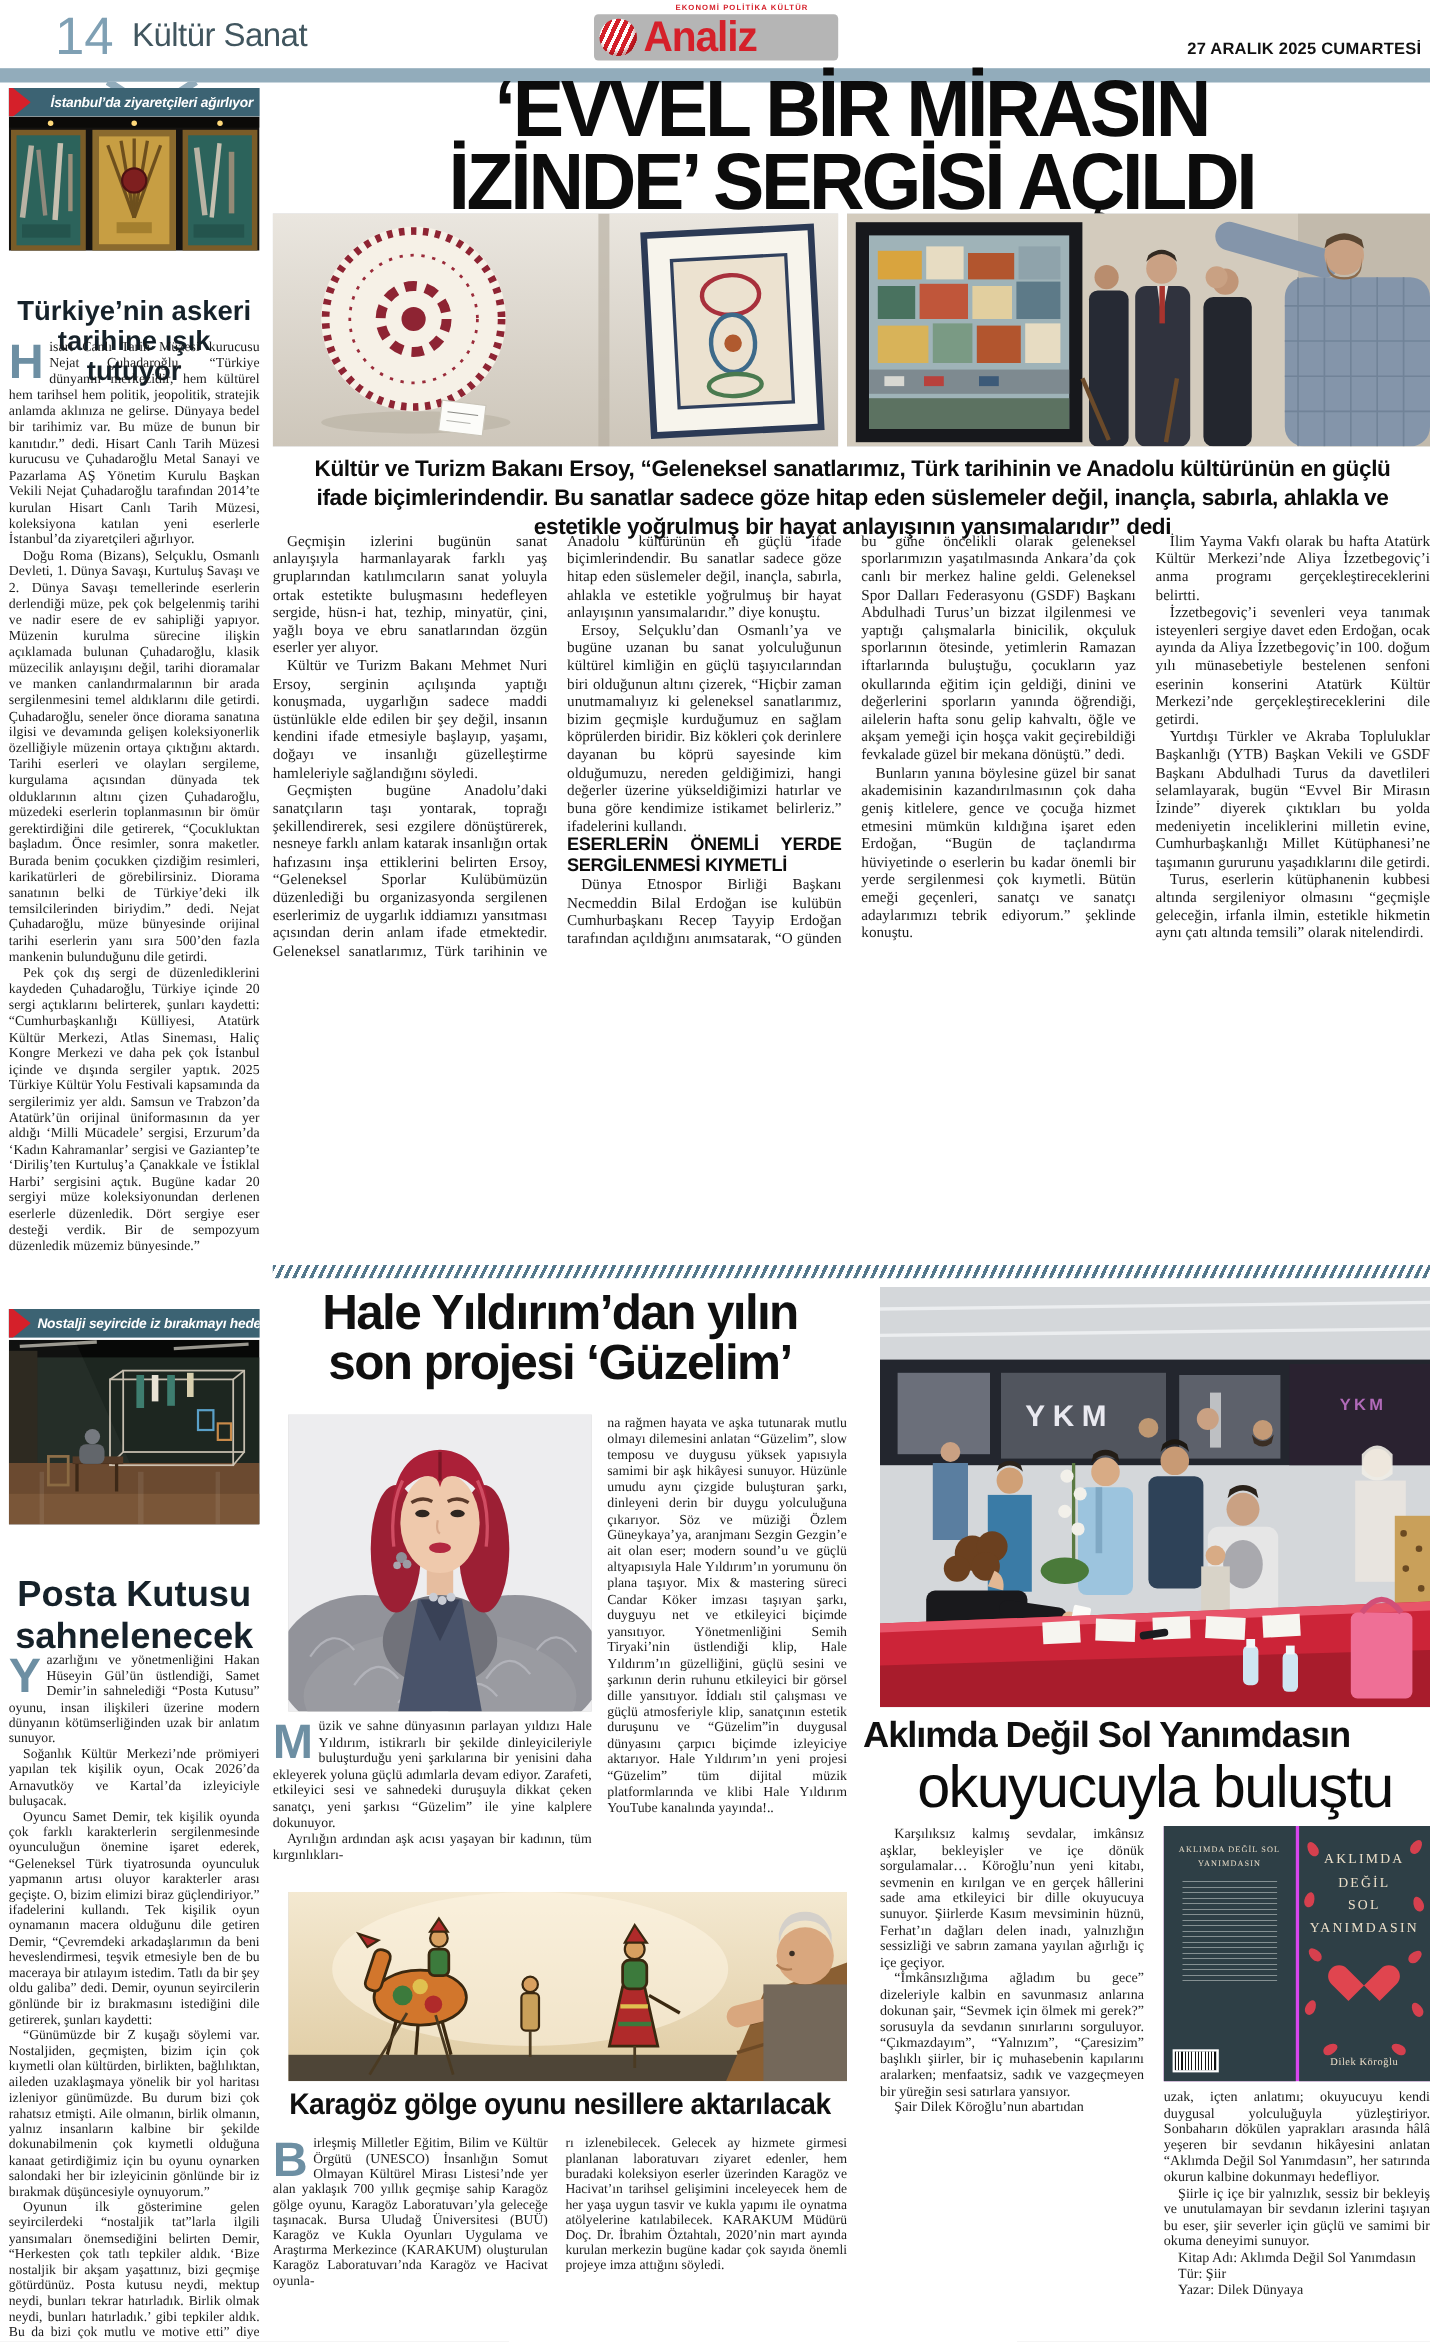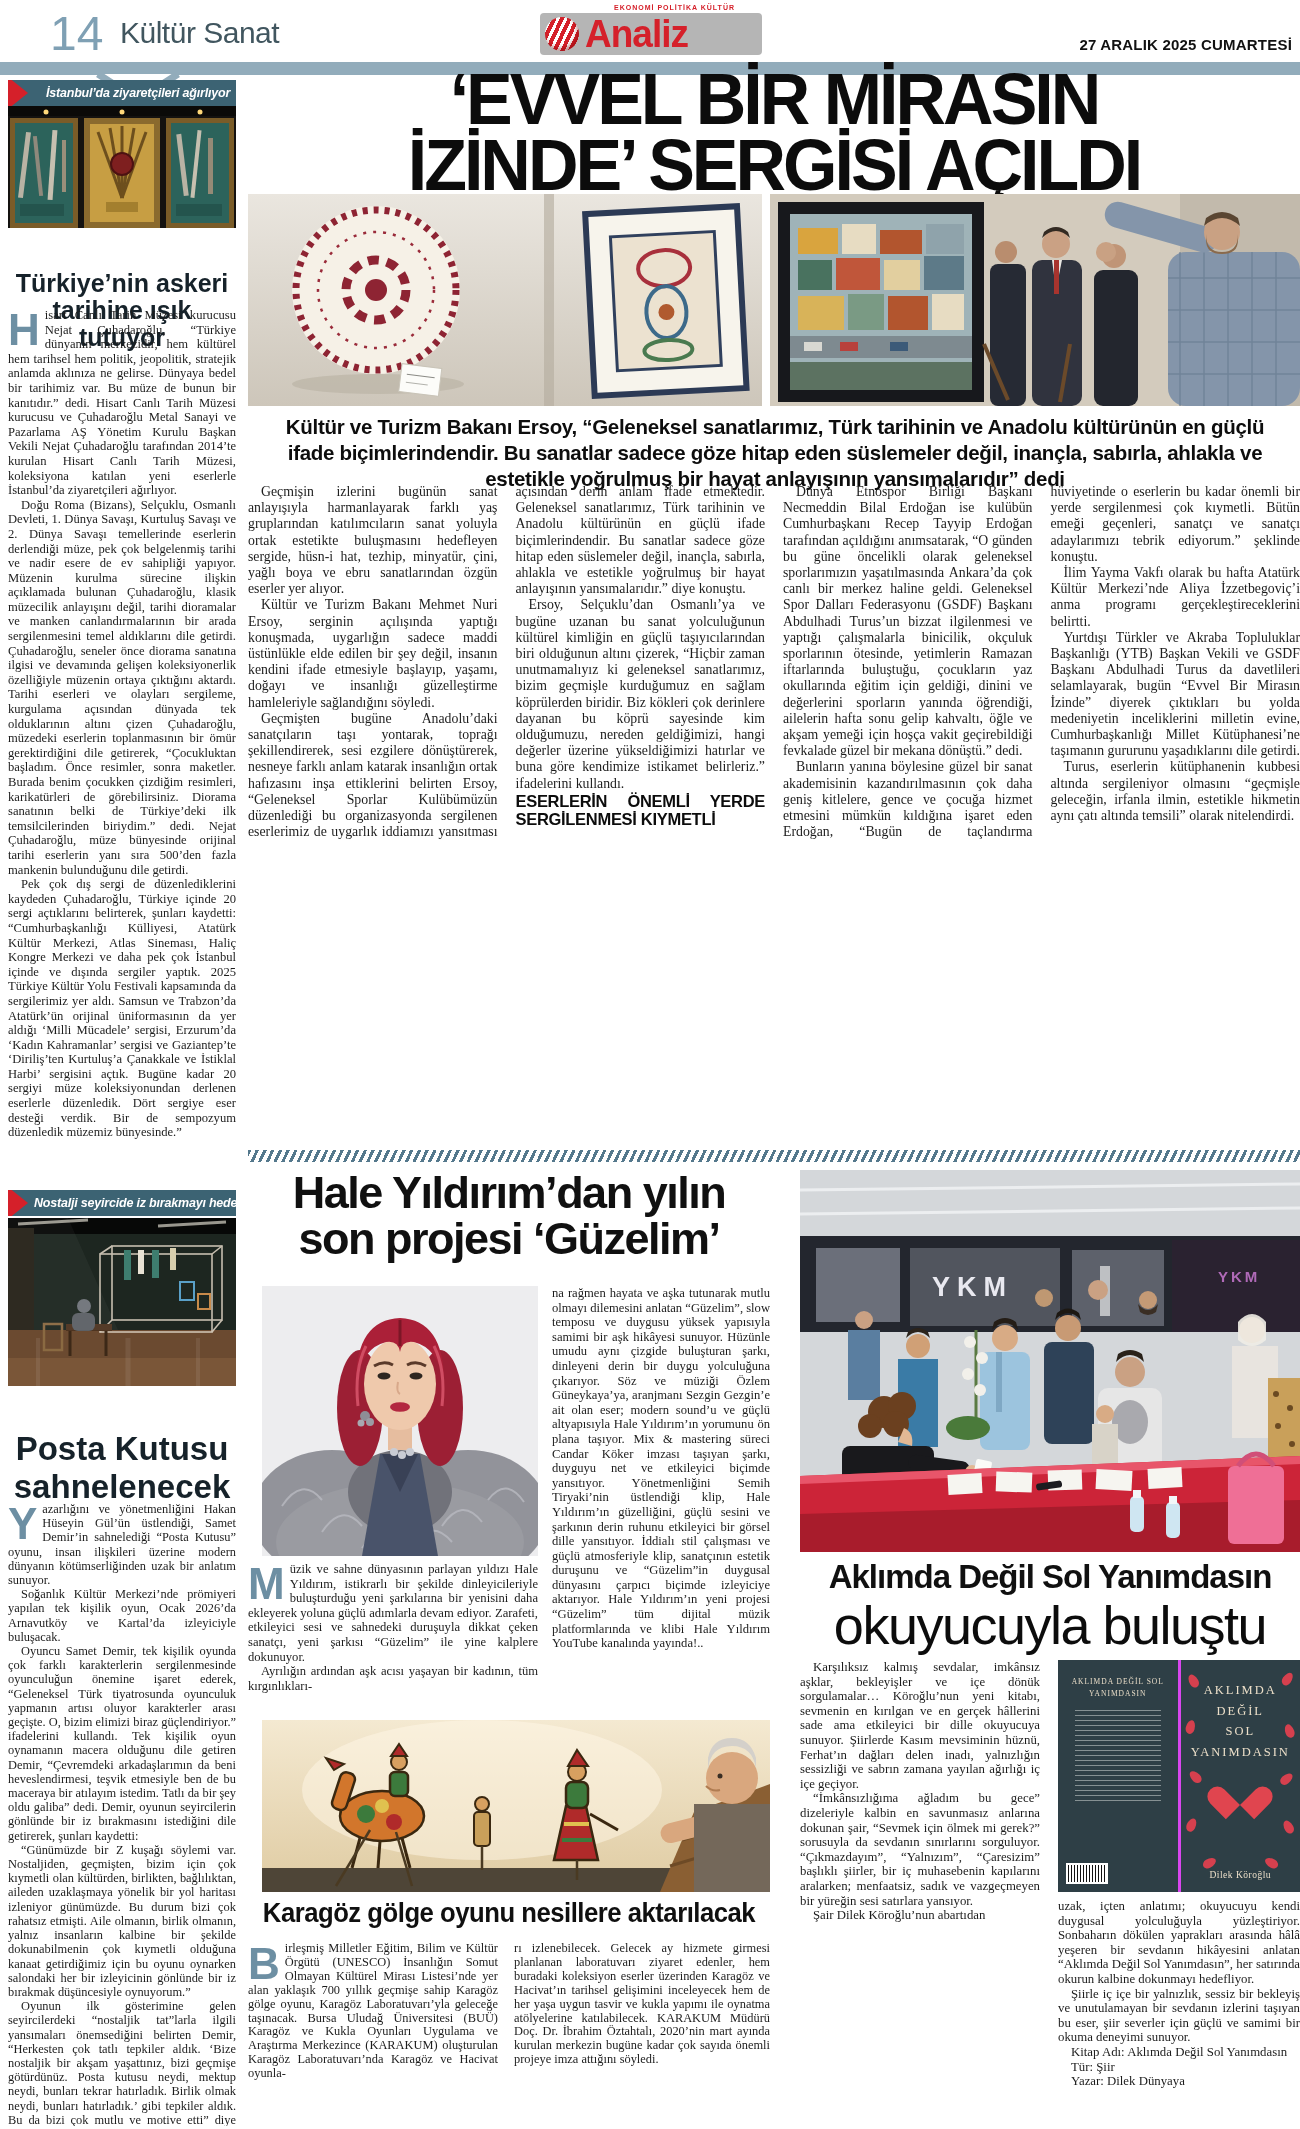--- a/index.html
+++ b/index.html
@@ -39,21 +39,21 @@
   .subhead{font-family:"Liberation Sans",sans-serif;font-weight:800;font-size:16.5px;line-height:1.12;
       color:#0c0c0c;margin:7px 0 5px;text-indent:0 !important;letter-spacing:-0.3px;}
   
   .hatch{left:248px;top:1150px;width:1052px;height:12px;
       background:repeating-linear-gradient(115deg,#54788c 0 3px,#ffffff 3px 7px);}
   
   .hale-head{left:248px;top:1170px;width:522px;text-align:center;font-family:"Liberation Sans",sans-serif;
       font-weight:900;font-size:45px;line-height:1.02;color:#101010;letter-spacing:-1.5px;}
   .kara-head{left:248px;top:1898px;width:522px;text-align:center;font-family:"Liberation Sans",sans-serif;
       font-weight:800;font-size:27px;color:#101010;white-space:nowrap;transform:scaleX(.95);letter-spacing:-0.5px;}
-  .book-head1{left:800px;top:1558px;width:500px;text-align:center;font-family:"Liberation Sans",sans-serif;
+  .book-head1{left:756px;top:1558px;width:500px;text-align:center;font-family:"Liberation Sans",sans-serif;
       font-weight:800;font-size:33px;color:#101010;letter-spacing:-1px;}
   .book-head2{left:800px;top:1594px;width:500px;text-align:center;font-family:"Liberation Sans",sans-serif;
       font-weight:400;font-size:54px;color:#0c0c0c;letter-spacing:-1.5px;}
   
   .photo{overflow:hidden;background:#ddd;}
   .photo svg{display:block;}
   
   .cover{width:242px;height:232px;display:flex;gap:3px;background:#d946ef;padding:0;}
   .cover-page{flex:1 1 0;background:#2e3f46;position:relative;overflow:hidden;}
   .cov-bt{margin-top:16px;text-align:center;font-family:"Liberation Serif",serif;font-size:7.5px;letter-spacing:1px;color:#e9ddc8;line-height:1.6;}
@@ -234,20 +234,21 @@
 
   <div class="abs body-text main-body">
     <p>Geçmişin izlerini bugünün sanat anlayışıyla harmanlayarak farklı yaş gruplarından katılımcıların sanat yoluyla ortak estetikte buluşmasını hedefleyen sergide, hüsn-i hat, tezhip, minyatür, çini, yağlı boya ve ebru sanatlarından özgün eserler yer alıyor.</p>
     <p>Kültür ve Turizm Bakanı Mehmet Nuri Ersoy, serginin açılışında yaptığı konuşmada, uygarlığın sadece maddi üstünlükle elde edilen bir şey değil, insanın kendini ifade etmesiyle başlayıp, yaşamı, doğayı ve insanlığı güzelleştirme hamleleriyle sağlandığını söyledi.</p>
     <p>Geçmişten bugüne Anadolu’daki sanatçıların taşı yontarak, toprağı şekillendirerek, sesi ezgilere dönüştürerek, nesneye farklı anlam katarak insanlığın ortak hafızasını inşa ettiklerini belirten Ersoy, “Geleneksel Sporlar Kulübümüzün düzenlediği bu organizasyonda sergilenen eserlerimiz de uygarlık iddiamızı yansıtması açısından derin anlam ifade etmektedir. Geleneksel sanatlarımız, Türk tarihinin ve Anadolu kültürünün en güçlü ifade biçimlerindendir. Bu sanatlar sadece göze hitap eden süslemeler değil, inançla, sabırla, ahlakla ve estetikle yoğrulmuş bir hayat anlayışının yansımalarıdır.” diye konuştu.</p>
     <p>Ersoy, Selçuklu’dan Osmanlı’ya ve bugüne uzanan bu sanat yolculuğunun kültürel kimliğin en güçlü taşıyıcılarından biri olduğunun altını çizerek, “Hiçbir zaman unutmamalıyız ki geleneksel sanatlarımız, bizim geçmişle kurduğumuz en sağlam köprülerden biridir. Biz kökleri çok derinlere dayanan bu köprü sayesinde kim olduğumuzu, nereden geldiğimizi, hangi değerler üzerine yükseldiğimizi hatırlar ve buna göre kendimize istikamet belirleriz.” ifadelerini kullandı.</p>
     <p class="subhead">ESERLERİN ÖNEMLİ YERDE SERGİLENMESİ KIYMETLİ</p>
     <p>Dünya Etnospor Birliği Başkanı Necmeddin Bilal Erdoğan ise kulübün Cumhurbaşkanı Recep Tayyip Erdoğan tarafından açıldığını anımsatarak, “O günden bu güne öncelikli olarak geleneksel sporlarımızın yaşatılmasında Ankara’da çok canlı bir merkez haline geldi. Geleneksel Spor Dalları Federasyonu (GSDF) Başkanı Abdulhadi Turus’un bizzat ilgilenmesi ve yaptığı çalışmalarla binicilik, okçuluk sporlarının ötesinde, yetimlerin Ramazan iftarlarında buluştuğu, çocukların yaz okullarında eğitim için geldiği, dinini ve değerlerini sporların yanında öğrendiği, ailelerin hafta sonu gelip kahvaltı, öğle ve akşam yemeği için hoşça vakit geçirebildiği fevkalade güzel bir mekana dönüştü.” dedi.</p>
     <p>Bunların yanına böylesine güzel bir sanat akademisinin kazandırılmasının çok daha geniş kitlelere, gence ve çocuğa hizmet etmesini mümkün kıldığına işaret eden Erdoğan, “Bugün de taçlandırma hüviyetinde o eserlerin bu kadar önemli bir yerde sergilenmesi çok kıymetli. Bütün emeği geçenleri, sanatçı ve sanatçı adaylarımızı tebrik ediyorum.” şeklinde konuştu.</p>
     <p>İlim Yayma Vakfı olarak bu hafta Atatürk Kültür Merkezi’nde Aliya İzzetbegoviç’i anma programı gerçekleştireceklerini belirtti.</p>
+    <p>İzzetbegoviç’i sevenleri veya tanımak isteyenleri sergiye davet eden Erdoğan, ocak ayında da Aliya İzzetbegoviç’in 100. doğum yılı münasebetiyle bestelenen senfoni eserinin konserini Atatürk Kültür Merkezi’nde gerçekleştireceklerini dile getirdi.</p>
     <p>Yurtdışı Türkler ve Akraba Topluluklar Başkanlığı (YTB) Başkan Vekili ve GSDF Başkanı Abdulhadi Turus da davetlileri selamlayarak, bugün “Evvel Bir Mirasın İzinde” diyerek çıktıkları bu yolda medeniyetin inceliklerini milletin evine, Cumhurbaşkanlığı Millet Kütüphanesi’ne taşımanın gururunu yaşadıklarını dile getirdi.</p>
     <p>Turus, eserlerin kütüphanenin kubbesi altında sergileniyor olmasını “geçmişle geleceğin, irfanla ilmin, estetikle hikmetin aynı çatı altında temsili” olarak nitelendirdi.</p>
   </div>
 
   <div class="abs hatch"></div>
 
   <div class="abs hale-head">
     <div>Hale Yıldırım’dan yılın</div>
     <div>son projesi ‘Güzelim’</div>
   </div>

